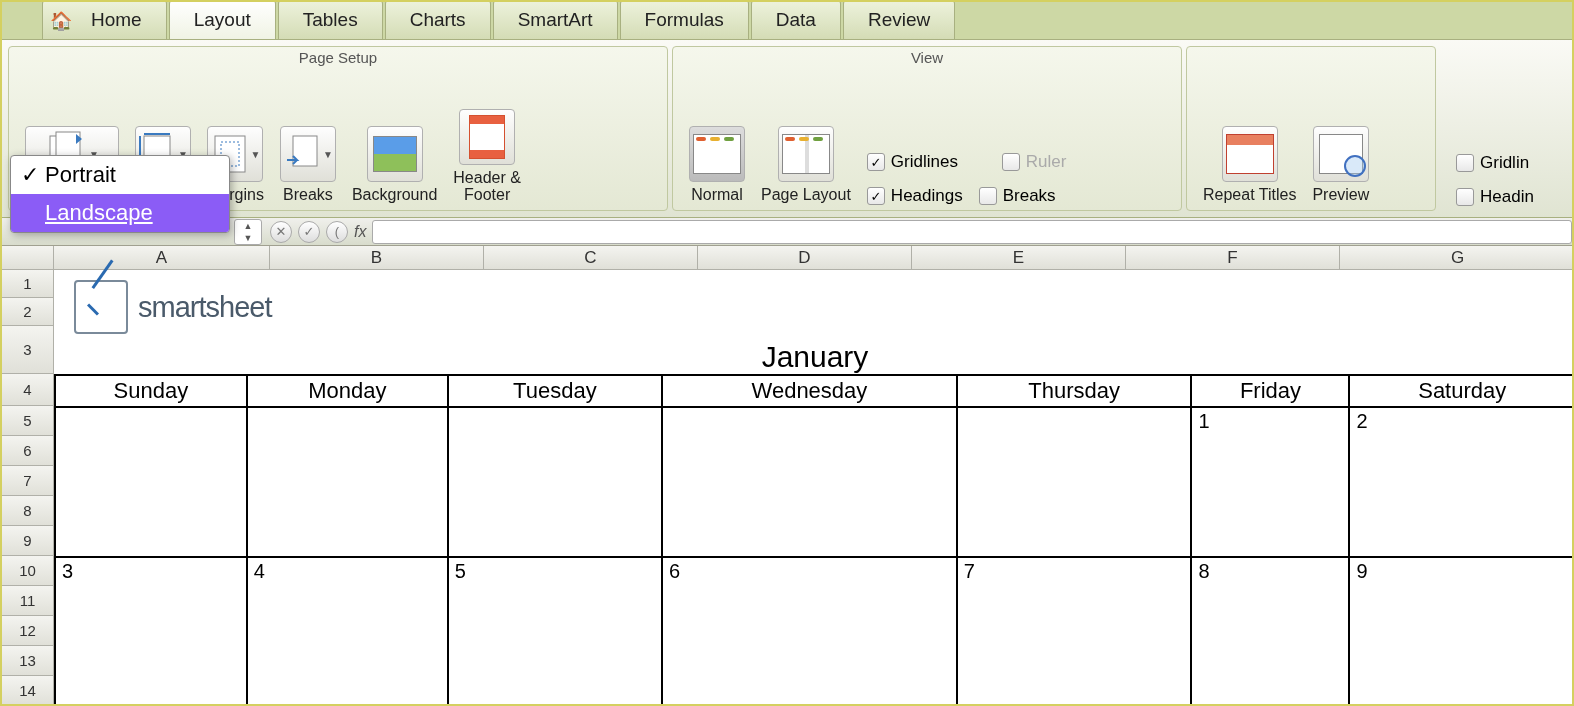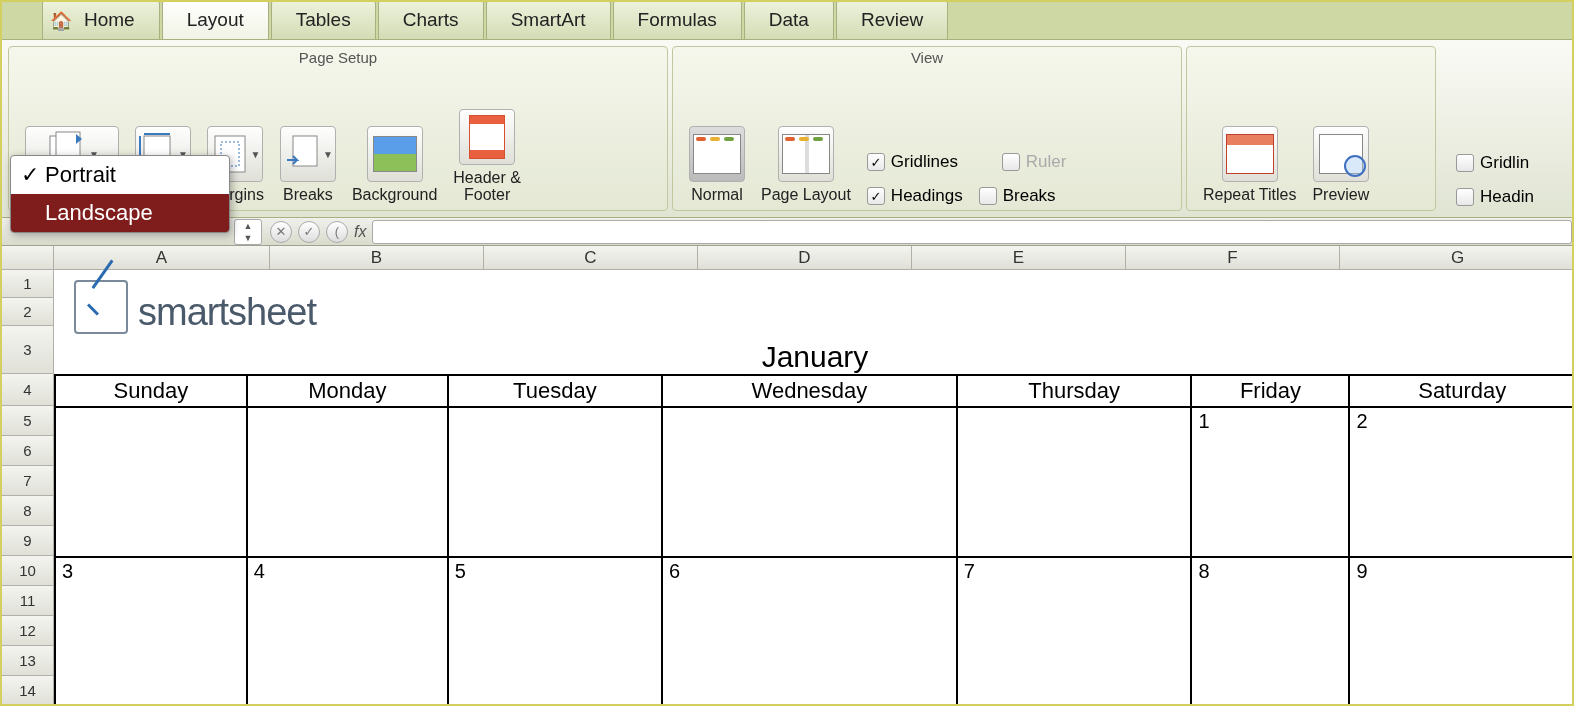--- a/index.html
+++ b/index.html
@@ -133,22 +133,23 @@
   z-index: 50;
   overflow: hidden;
 }
 .orientation-menu .menu-item {
   padding: 6px 10px 6px 34px;
   font-size: 22px;
   cursor: pointer;
   position: relative;
 }
 .orientation-menu .menu-item.highlight {
-  background: #7f1d1d;
+  background: #8b5cf6;
   color: #fff;
+  text-decoration: underline;
 }
 .orientation-menu .check {
   position: absolute;
   left: 10px;
 }
 .formula-bar {
   display: flex;
   align-items: center;
   height: 28px;
   background: linear-gradient(#f0f0ec, #d8dccc);
@@ -221,22 +222,22 @@
 .cal {
   position: absolute;
   left: 0;
   top: 0;
   width: 1522px;
 }
 .cal-brand {
   position: absolute;
   left: 20px; top: 10px;
   display: flex;
-  align-items: flex-end;
-  font-size: 38px;
+  align-items: center;
+  font-size: 29px;
   color: #4a5a6a;
   letter-spacing: -1px;
 }
 .cal-brand .chk {
   width: 54px; height: 54px;
   border: 2px solid #7a8a9a;
   border-radius: 4px;
   margin-right: 10px;
   position: relative;
 }
@@ -315,21 +316,21 @@
 .repeat-icon { width: 48px; height: 40px; border: 1px solid #c04030; background: #fff; position: relative; }
 .repeat-icon::before { content:""; position:absolute; top:0; left:0; width:100%; height:10px; background:#e88060; }
 .ribbon-group.print-group { min-width: 200px; }
 .ribbon-group.window-group { border-left: 1px solid #c0c8a0; }
 </style>
 </head>
 <body>
 
 <div class="tabs">
   <span class="home-icon">🏠</span>
-  <div class="tab"><span style="margin-left:17px">Home</span></div>
+  <div class="tab"><span style="margin-left:24px">Home</span></div>
   <div class="tab active">Layout</div>
   <div class="tab">Tables</div>
   <div class="tab">Charts</div>
   <div class="tab">SmartArt</div>
   <div class="tab">Formulas</div>
   <div class="tab">Data</div>
   <div class="tab">Review</div>
 </div>
 
 <div class="ribbon">

